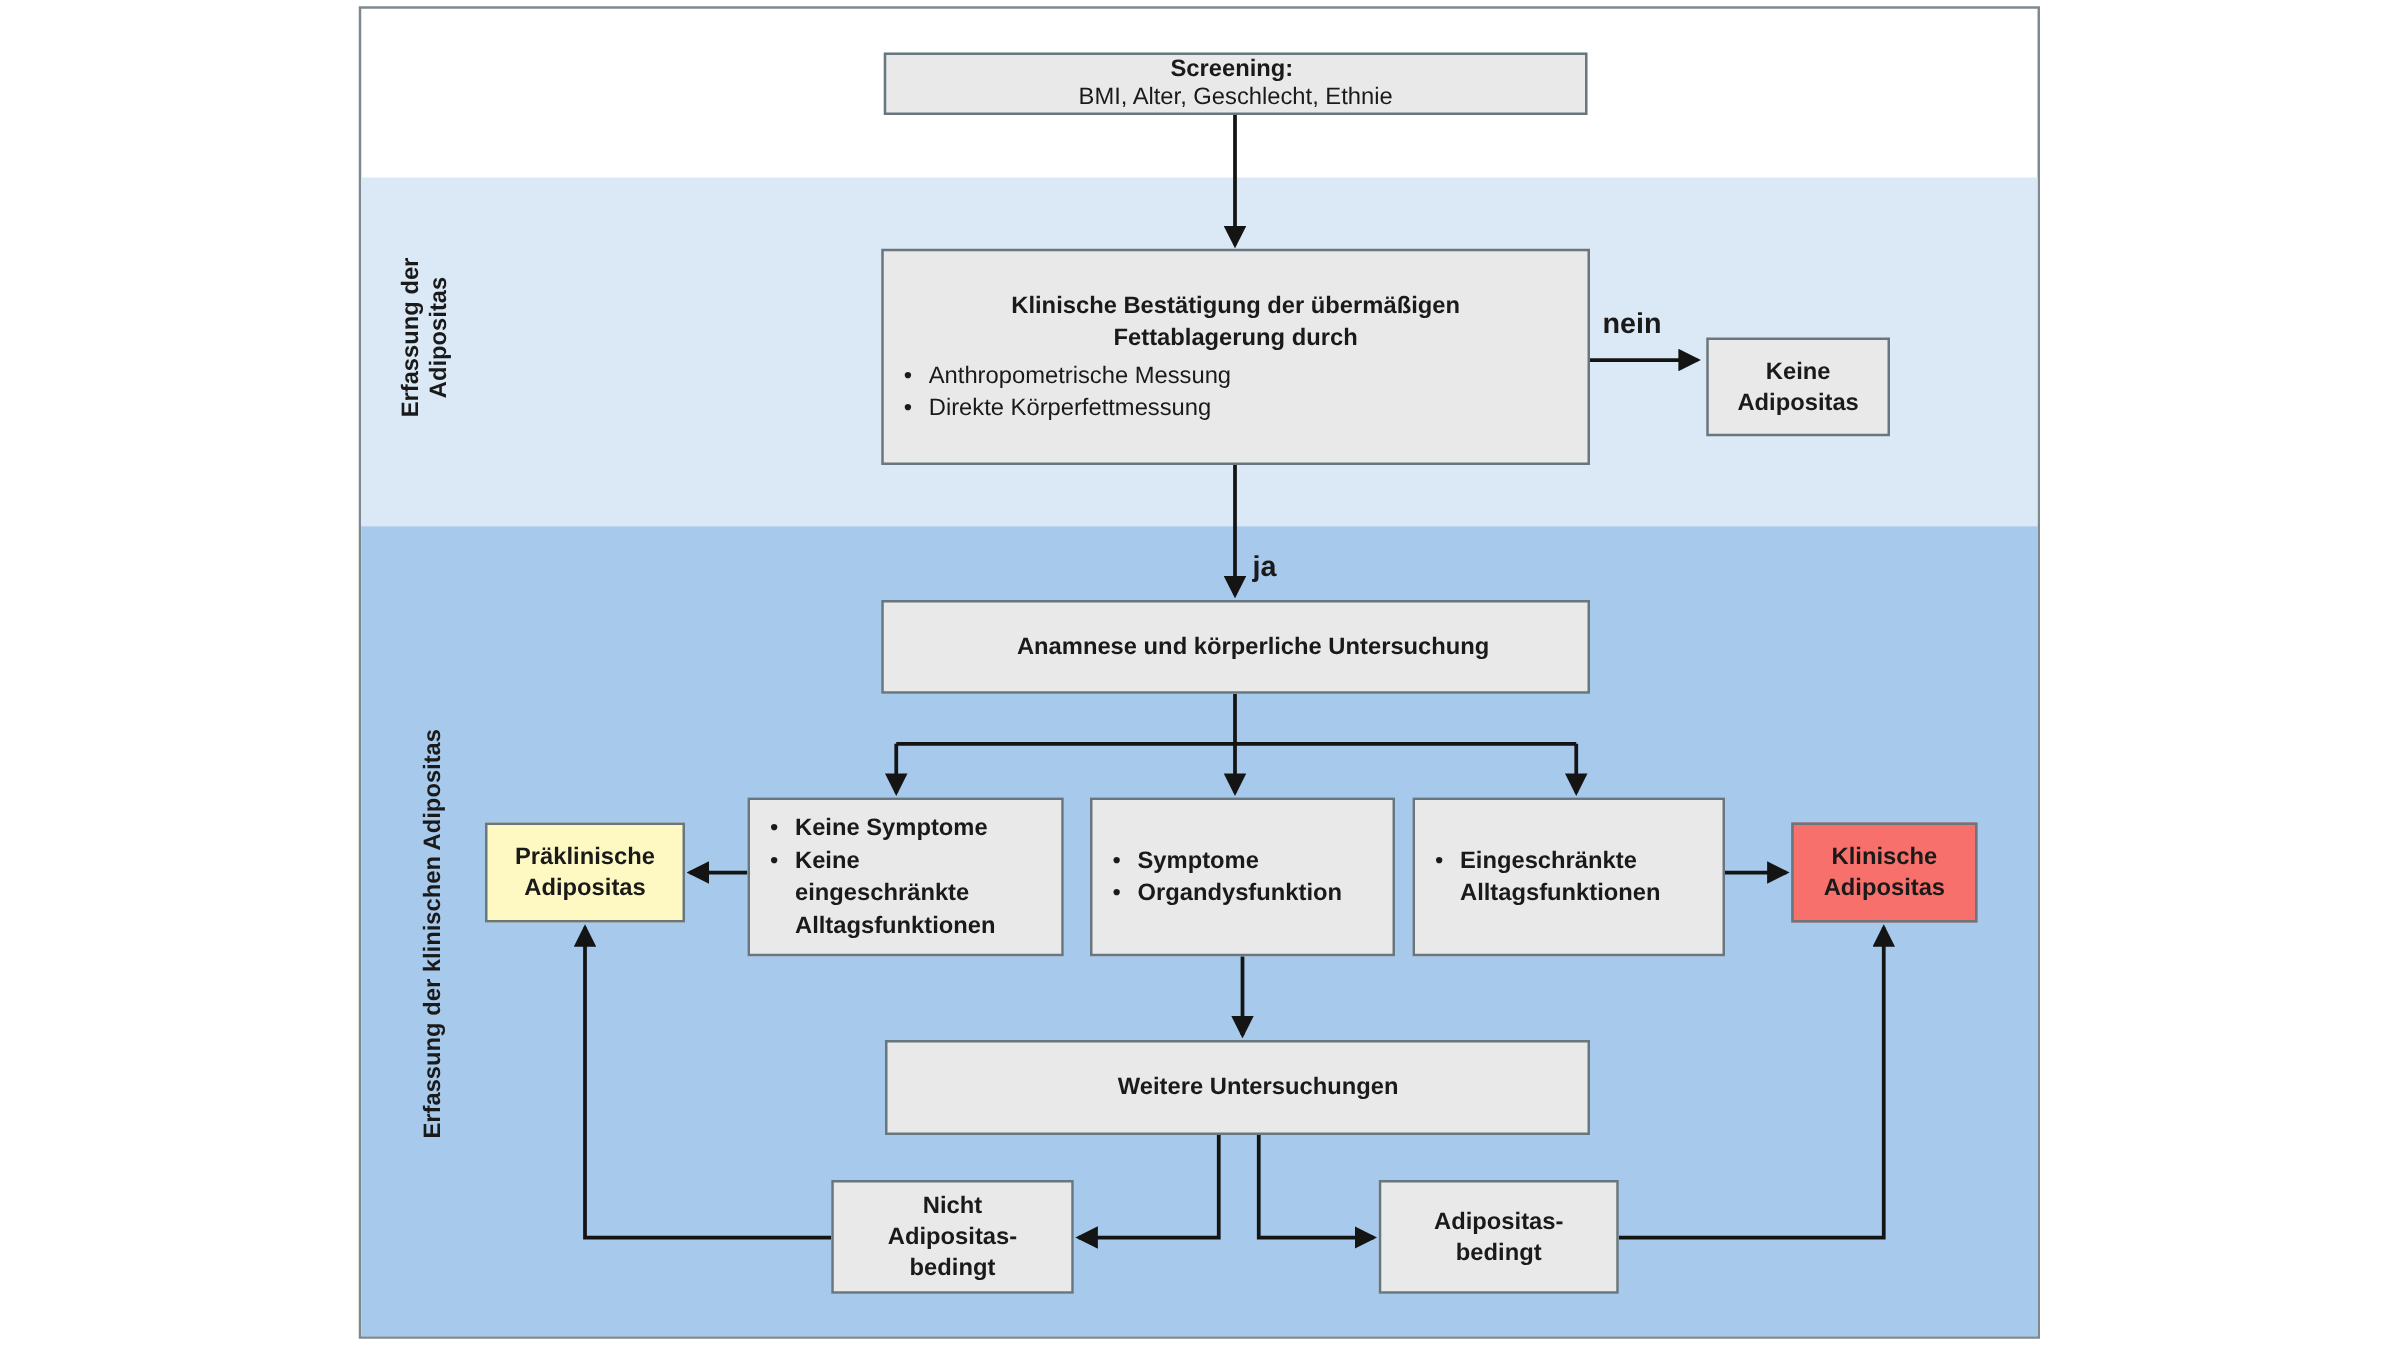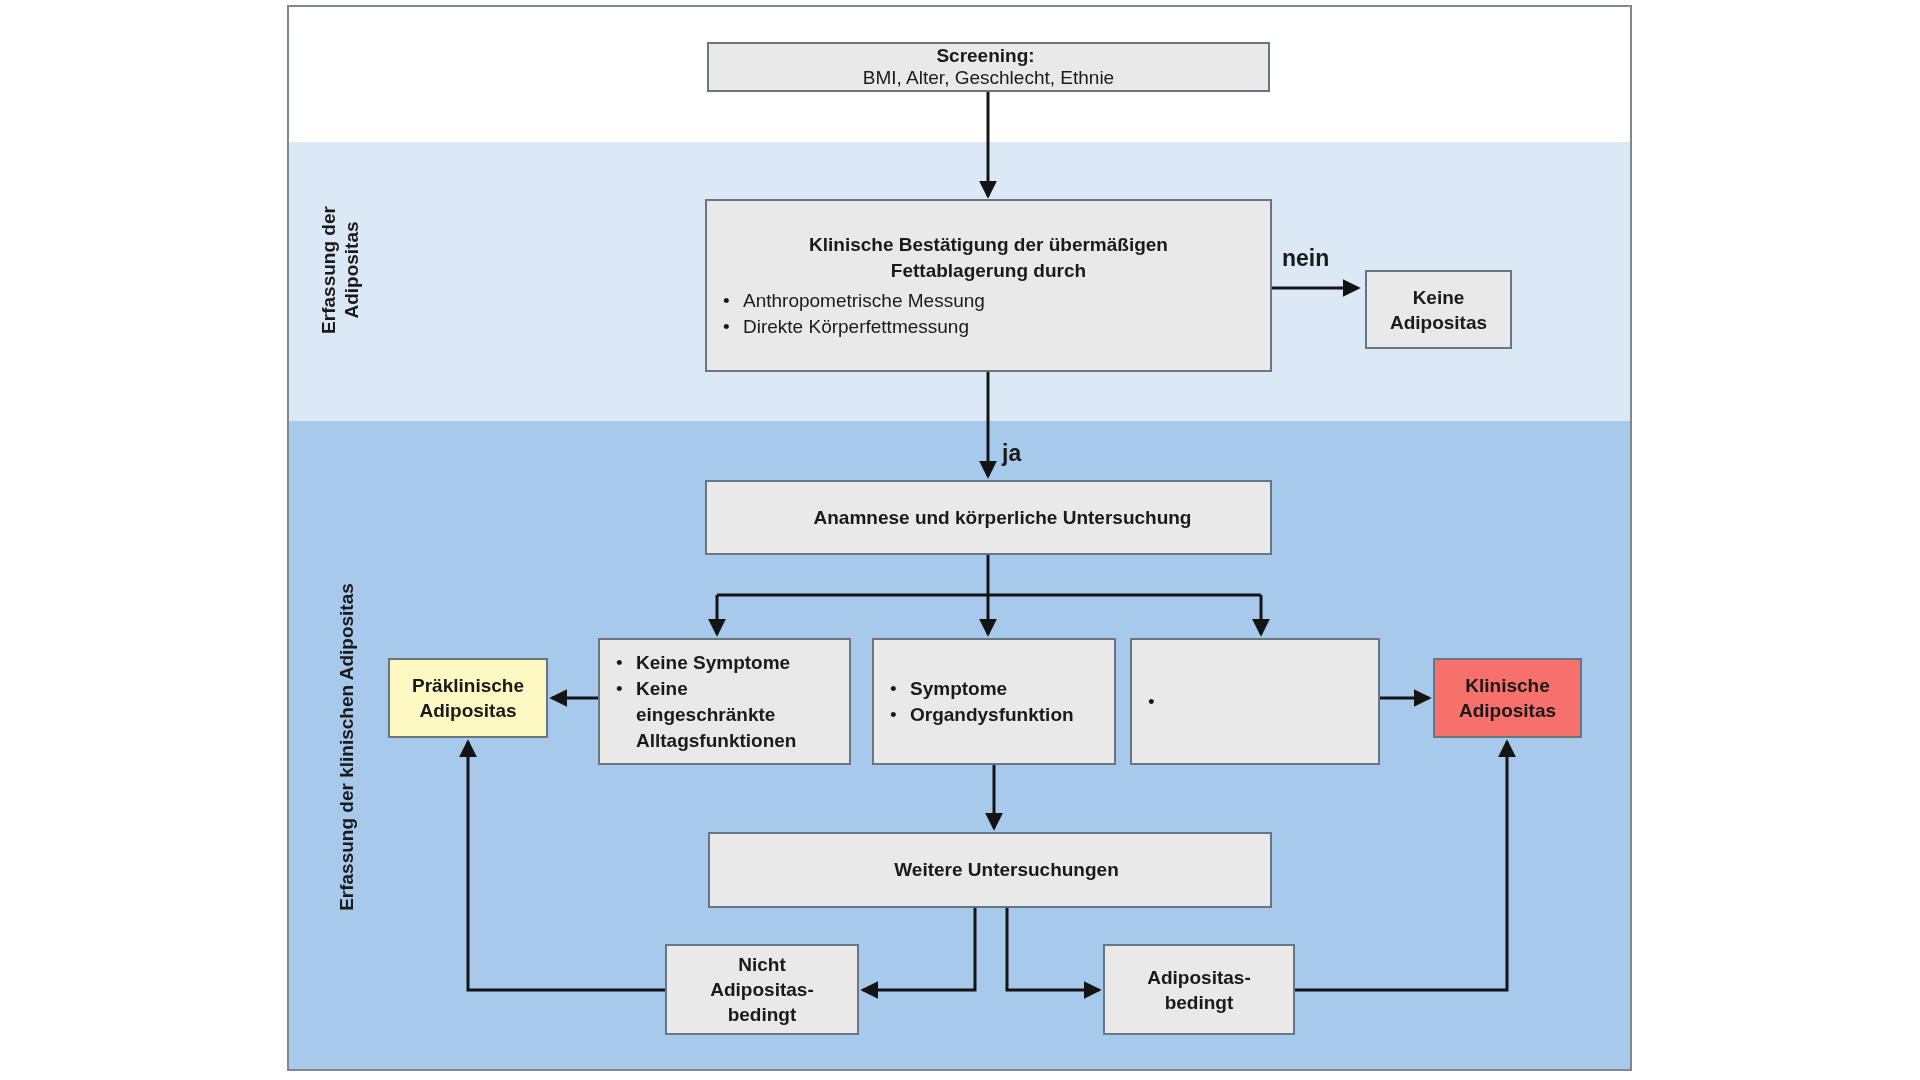--- a/index.html
+++ b/index.html
@@ -134,20 +134,21 @@
     </div>
     <div class="bullet bullet-bold">
       <span class="dot">•</span>
       <span class="btxt">Organdysfunktion</span>
     </div>
   </div>
 
   <div class="box restricted-box">
     <div class="bullet bullet-bold">
       <span class="dot">•</span>
+      <span class="btxt">Eingeschränkte Alltagsfunktionen</span>
     </div>
   </div>
 
   <div class="box center preclinical-box">
     <div>Präklinische</div>
     <div>Adipositas</div>
   </div>
 
   <div class="box center clinical-box">
     <div>Klinische</div>

